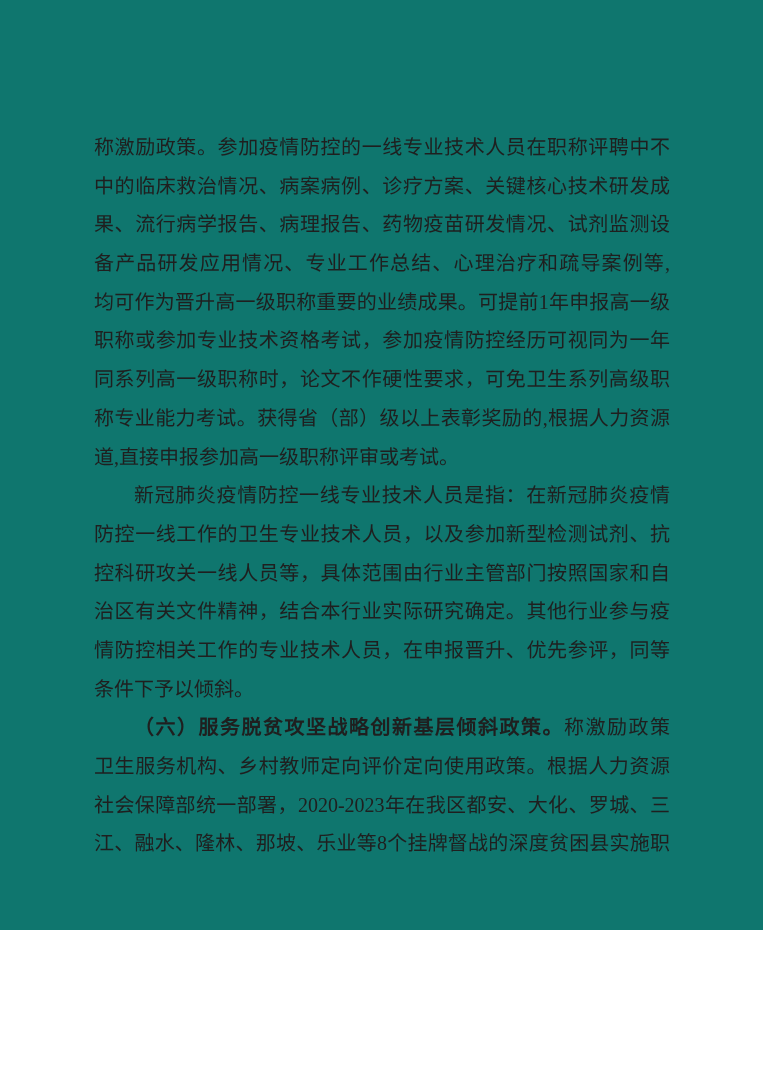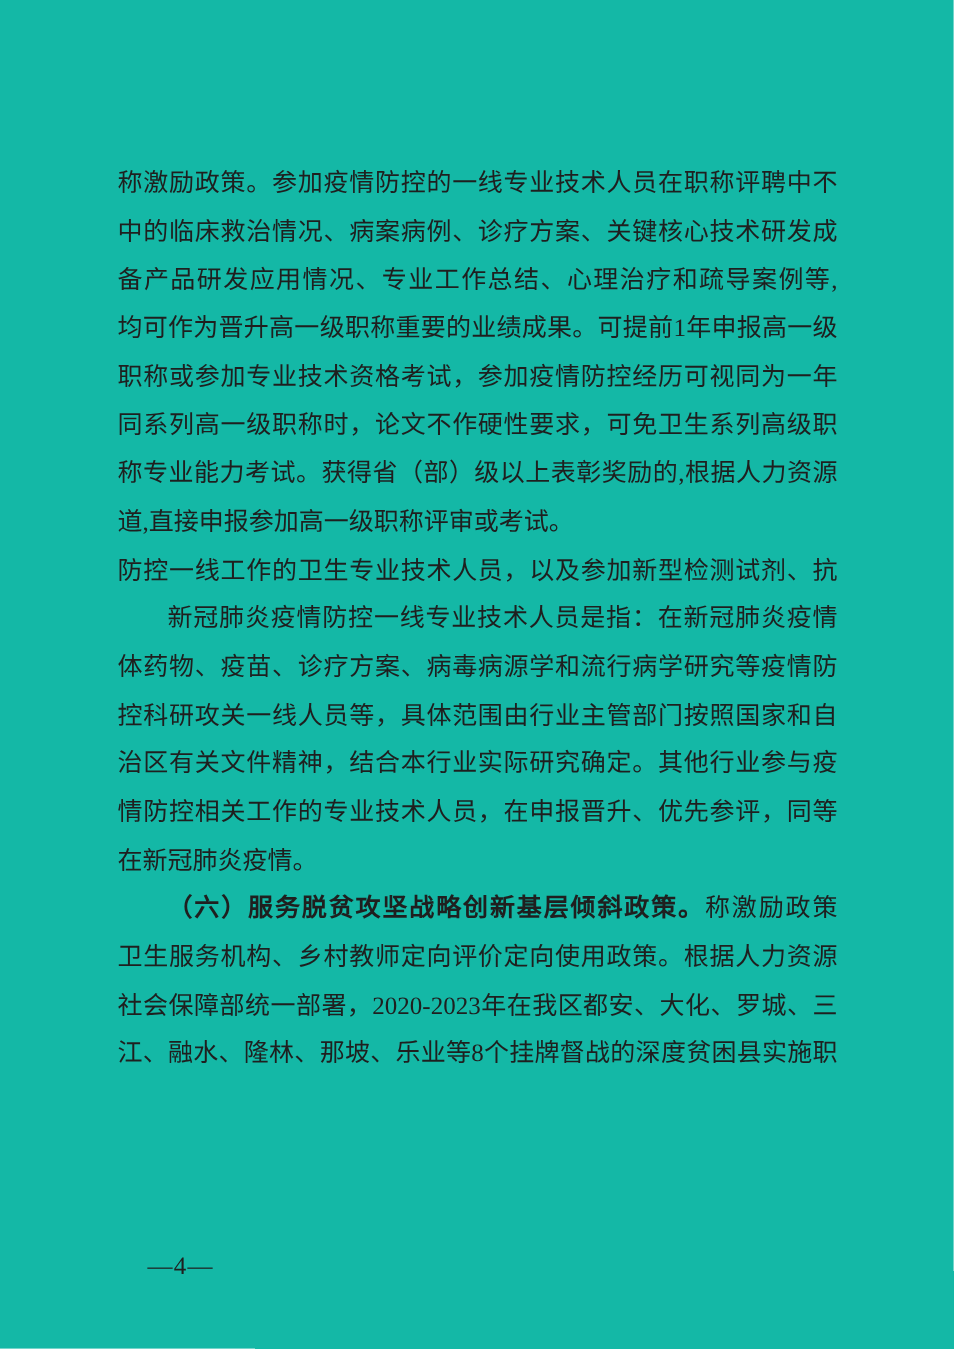--- a/index.html
+++ b/index.html
@@ -3,22 +3,22 @@
 <meta charset="utf-8">
 <style>
   html, body {
     margin: 0;
     padding: 0;
     background: #ffffff;
   }
   .page {
     position: relative;
     width: 763px;
-    height: 1079px;
-    background: #14b8a6;
+    height: 930px;
+    background: #0f766e;
     overflow: hidden;
     font-family: "Liberation Serif", "DejaVu Serif", serif;
     color: #1f1f1f;
   }
   .textblock {
     position: absolute;
     left: 94px;
     top: 128px;
     width: 576px;
   }
@@ -54,36 +54,36 @@
 </head>
 <body>
 
 <div class="page">
 
   <div class="textblock">
 
     <div>
       <div class="line">称激励政策。参加疫情防控的一线专业技术人员在职称评聘中不</div>
       <div class="line">中的临床救治情况、病案病例、诊疗方案、关键核心技术研发成</div>
+      <div class="line">果、流行病学报告、病理报告、药物疫苗研发情况、试剂监测设</div>
       <div class="line">备产品研发应用情况、专业工作总结、心理治疗和疏导案例等,</div>
       <div class="line">均可作为晋升高一级职称重要的业绩成果。可提前1年申报高一级</div>
       <div class="line">职称或参加专业技术资格考试，参加疫情防控经历可视同为一年</div>
       <div class="line">同系列高一级职称时，论文不作硬性要求，可免卫生系列高级职</div>
       <div class="line">称专业能力考试。获得省（部）级以上表彰奖励的,根据人力资源</div>
       <div class="line para-end">道,直接申报参加高一级职称评审或考试。</div>
     </div>
 
     <div>
+      <div class="line indent">新冠肺炎疫情防控一线专业技术人员是指：在新冠肺炎疫情</div>
       <div class="line">防控一线工作的卫生专业技术人员，以及参加新型检测试剂、抗</div>
-      <div class="line indent">新冠肺炎疫情防控一线专业技术人员是指：在新冠肺炎疫情</div>
-      <div class="line">体药物、疫苗、诊疗方案、病毒病源学和流行病学研究等疫情防</div>
       <div class="line">控科研攻关一线人员等，具体范围由行业主管部门按照国家和自</div>
       <div class="line">治区有关文件精神，结合本行业实际研究确定。其他行业参与疫</div>
       <div class="line">情防控相关工作的专业技术人员，在申报晋升、优先参评，同等</div>
-      <div class="line para-end">在新冠肺炎疫情。</div>
+      <div class="line para-end">条件下予以倾斜。</div>
     </div>
 
     <div>
       <div class="line indent"><span class="bold">（六）服务脱贫攻坚战略创新基层倾斜政策。</span><span>称激励政策</span></div>
       <div class="line">卫生服务机构、乡村教师定向评价定向使用政策。根据人力资源</div>
       <div class="line">社会保障部统一部署，2020-2023年在我区都安、大化、罗城、三</div>
       <div class="line">江、融水、隆林、那坡、乐业等8个挂牌督战的深度贫困县实施职</div>
     </div>
 
   </div>

